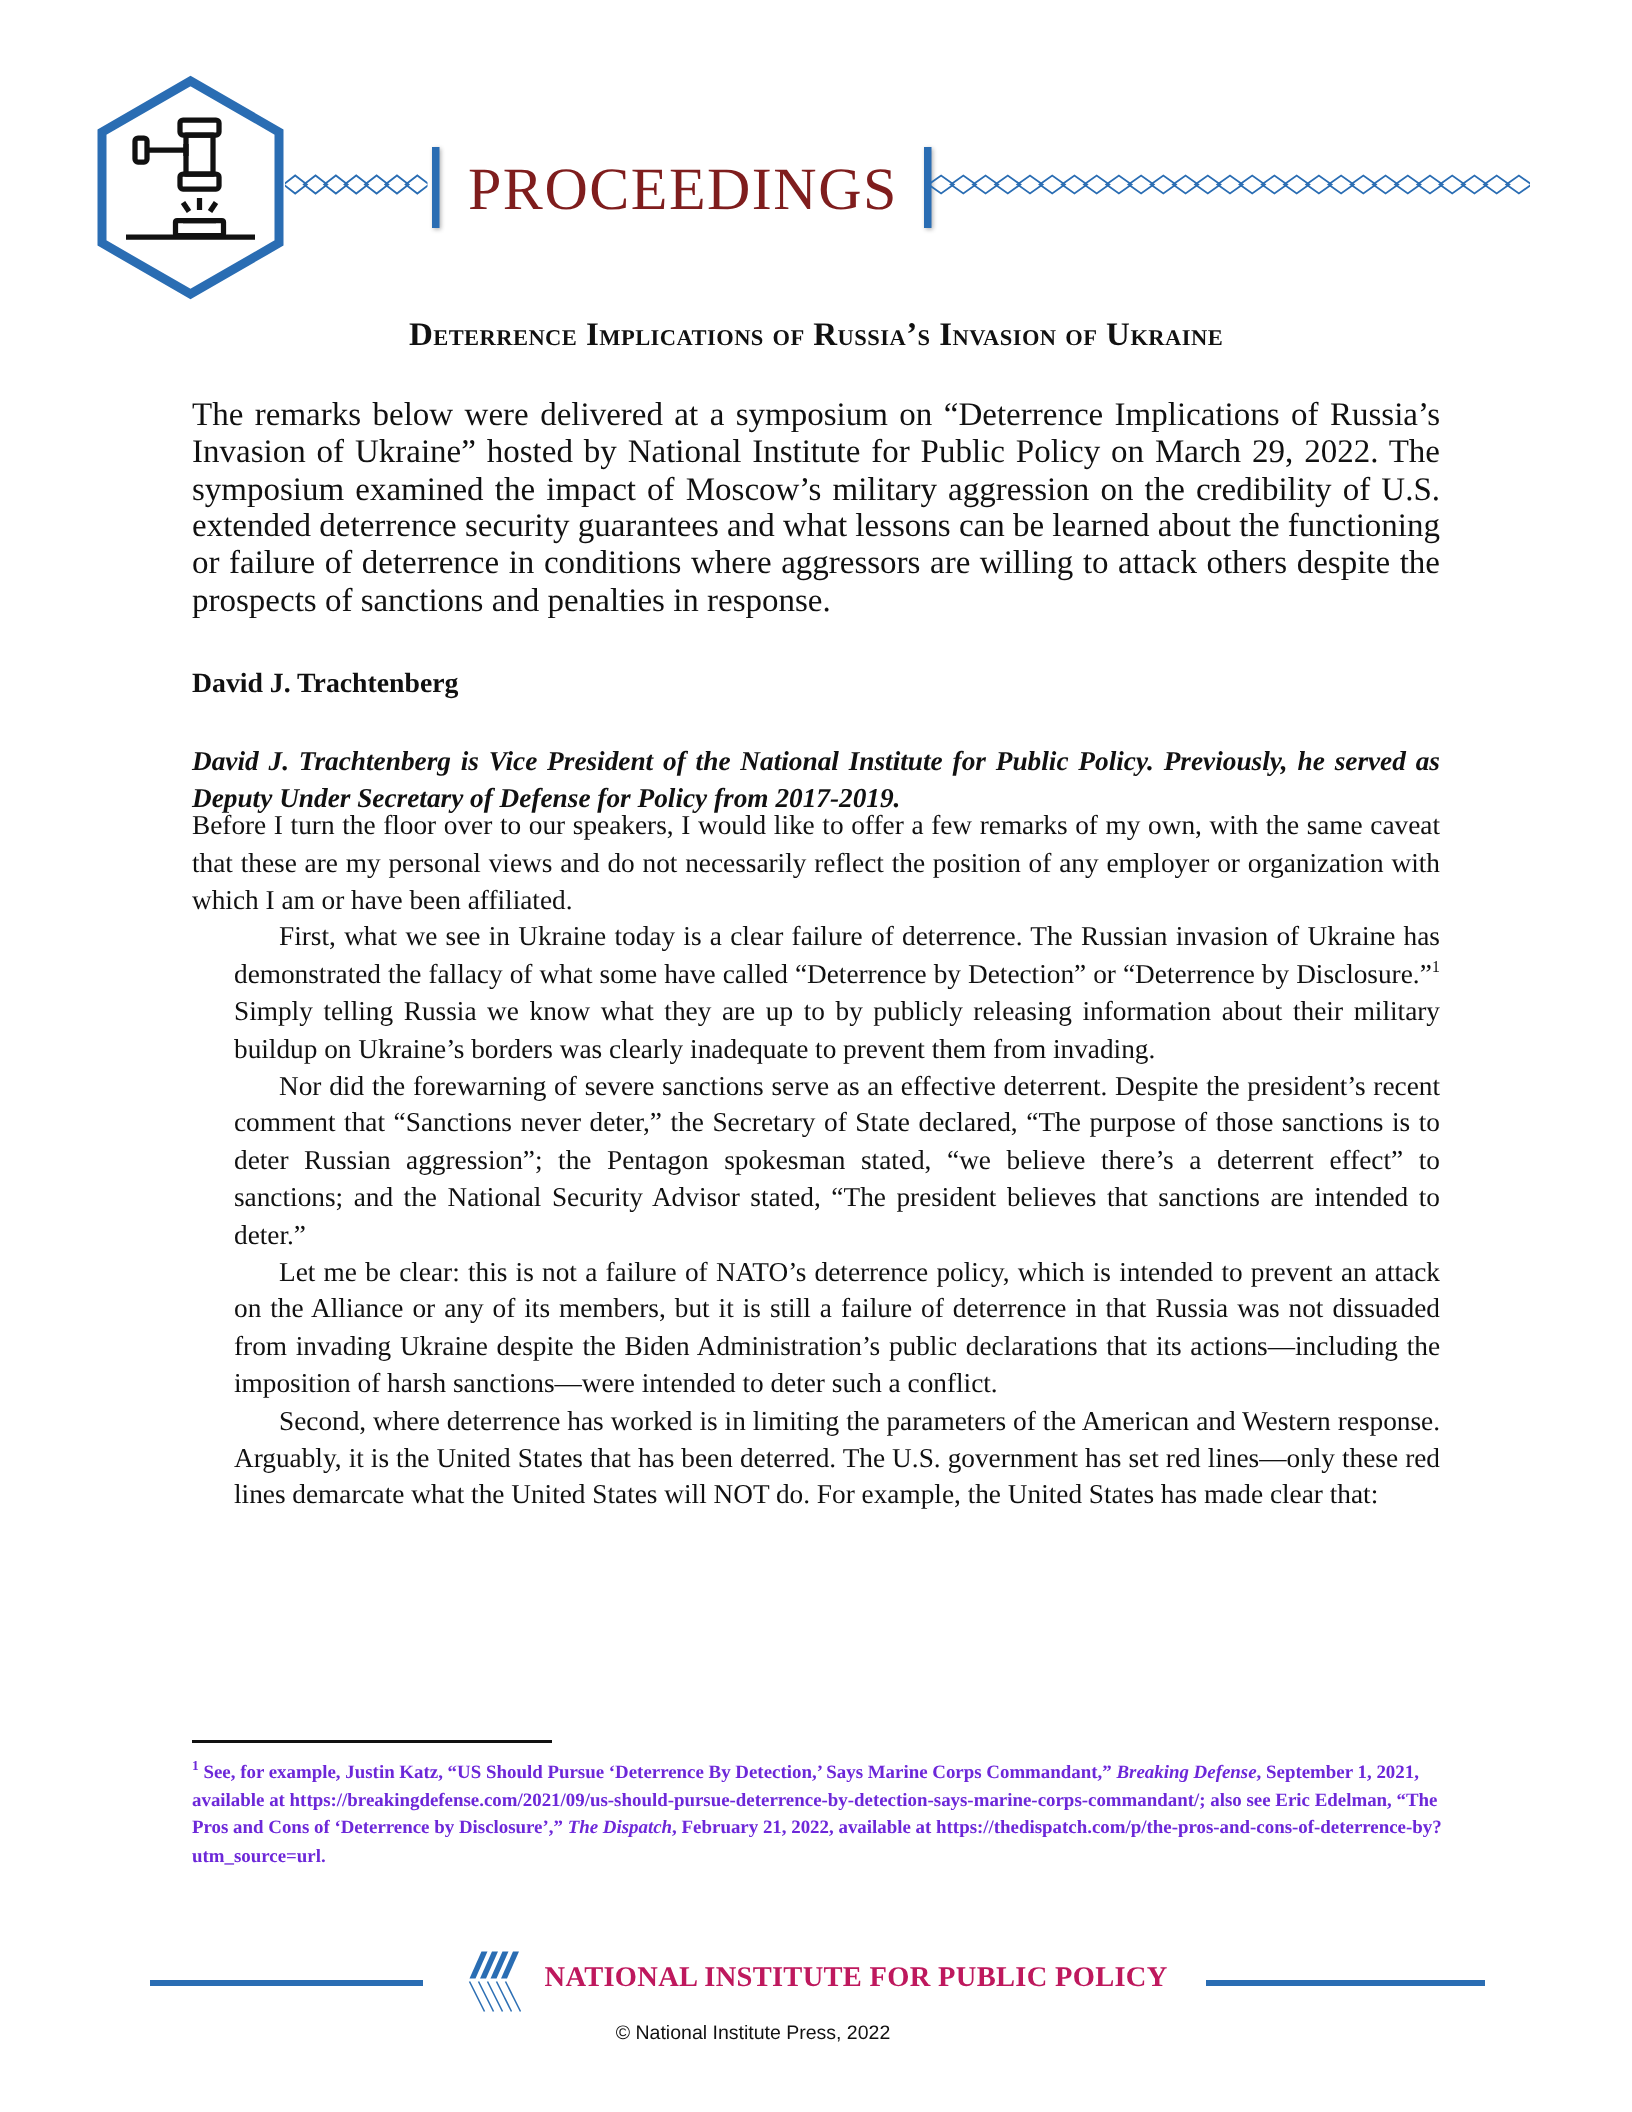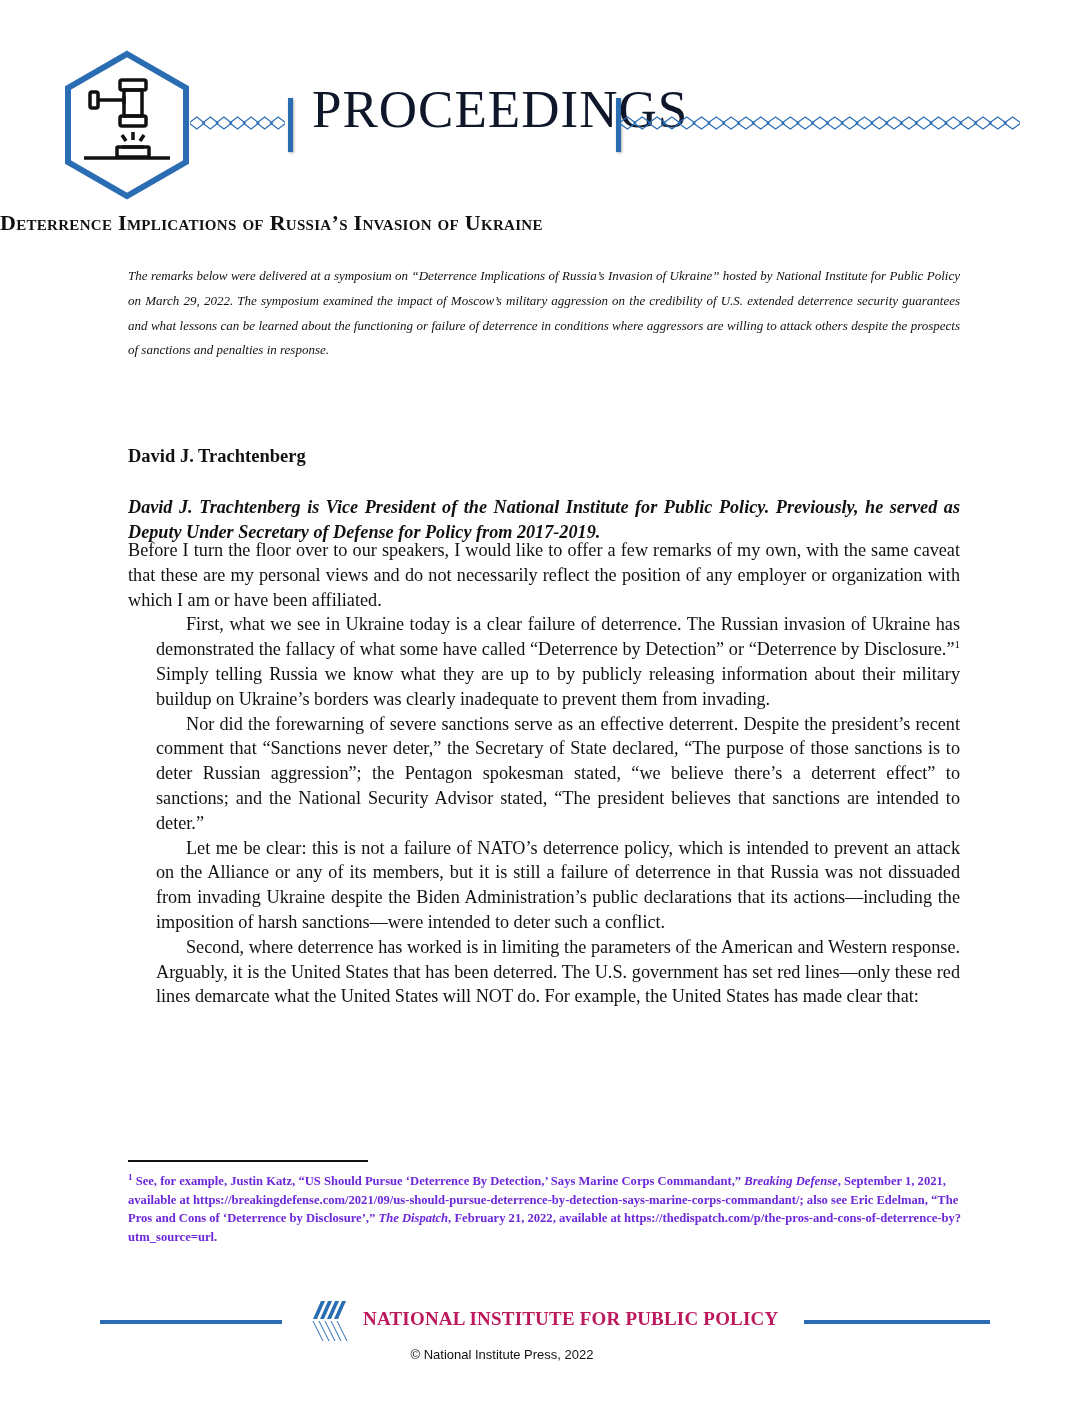--- a/index.html
+++ b/index.html
@@ -3,32 +3,32 @@
   <meta charset="utf-8">
   <style>
     html, body { margin: 0; padding: 0; background: #ffffff; }
     body {
       width: 1088px; height: 1408px; position: relative; overflow: hidden;
       font-family: "Liberation Serif", serif; color: #111;
     }
     .hex { position: absolute; left: 62px; top: 50px; width: 130px; height: 150px; }
     .hdr-chain-left { position: absolute; left: 190px; top: 116px; width: 95px; height: 14px; }
     .hdr-bar-left { position: absolute; left: 288px; top: 98px; width: 5px; height: 54px; background: #2a6db3; box-shadow: 1px 1px 3px rgba(0,0,0,.3); }
-    .hdr-title { position: absolute; left: 312px; top: 87px; font-size: 53px; letter-spacing: 1px; color: #0f172a; font-family: "Liberation Serif", serif; line-height: 44px; }
+    .hdr-title { position: absolute; left: 312px; top: 104px; font-size: 40px; letter-spacing: 1px; color: #7f1d1d; font-family: "Liberation Serif", serif; line-height: 44px; }
     .hdr-bar-right { position: absolute; left: 616px; top: 98px; width: 5px; height: 54px; background: #2a6db3; box-shadow: 1px 1px 3px rgba(0,0,0,.3); }
     .hdr-chain-right { position: absolute; left: 620px; top: 116px; width: 400px; height: 14px; }
 
     .doc-title {
-      position: absolute; left: 0; width: 1088px; top: 210px; 
+      position: absolute; left: 0; width: 1088px; top: 210px; text-align: center;
       font-family: "Liberation Serif", serif; font-weight: bold; font-size: 22px;
       font-variant: small-caps; letter-spacing: 0.3px;
     }
     .intro {
       position: absolute; left: 128px; top: 264px; width: 832px;
-      font-style: italic; font-size: 13px; line-height: 24.8px; text-align: justify;
+      font-size: 22px; line-height: 24.8px; text-align: justify;
       font-family: "Liberation Serif", serif;
     }
     .speaker-name {
       position: absolute; left: 128px; top: 446px; font-weight: bold; font-size: 18.5px;
     }
     .speaker-bio {
       position: absolute; left: 128px; top: 470px; width: 832px;
       font-weight: bold; font-style: italic; font-size: 18.2px; line-height: 25px; text-align: justify; margin-top: 25px;
     }
     .body {

